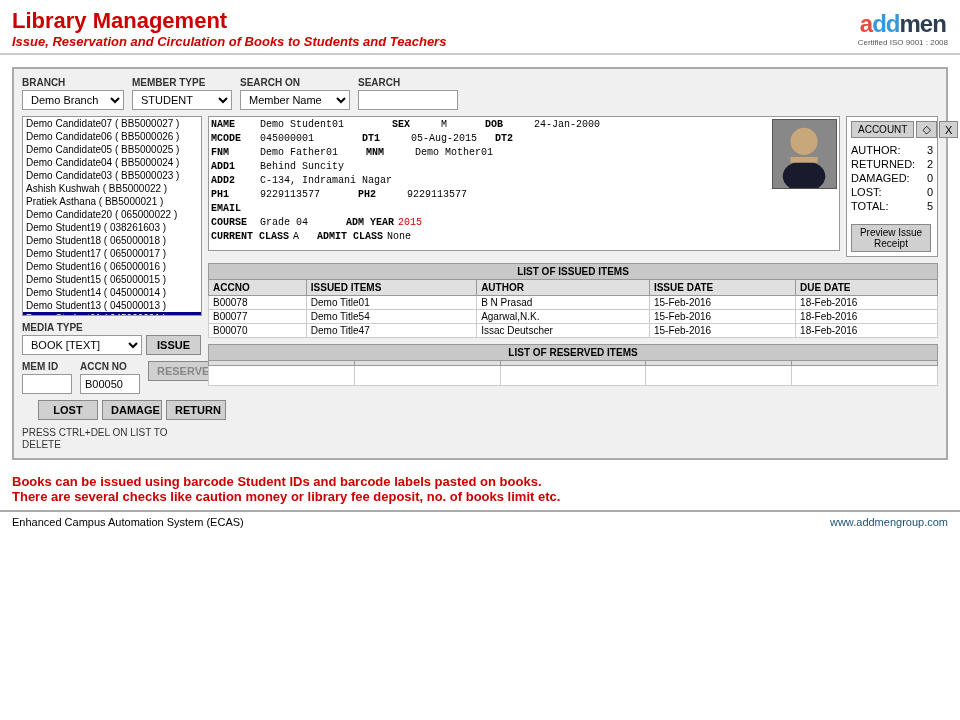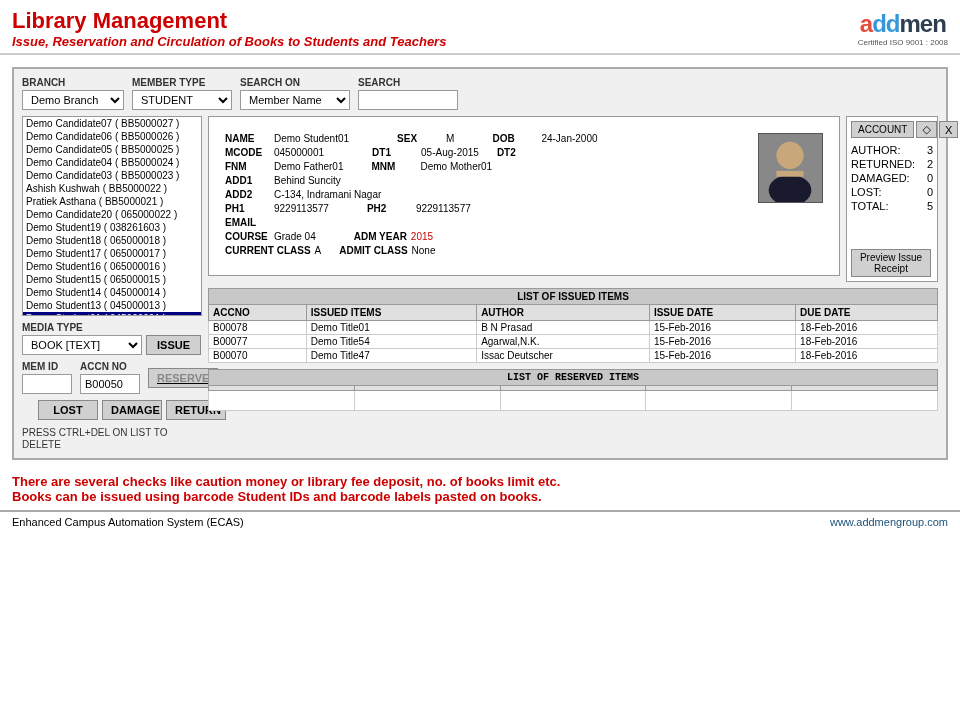--- a/index.html
+++ b/index.html
@@ -39,21 +39,21 @@
     
     .left-panel { width: 180px; flex-shrink: 0; }
     .member-list { border: 1px solid #999; background: white; height: 200px; overflow-y: auto; }
     .member-list-item { padding: 1px 3px; cursor: pointer; font-size: 10px; color: #000; white-space: nowrap; }
     .member-list-item.selected { background: #000080; color: white; }
 
     
     .right-panel { flex: 1; }
 
     
-    .student-info { border: 1px solid #999; background: white; padding: 16px; display: flex; gap: 8px; position: relative; margin-bottom: 6px; }
+    .student-info { border: 1px solid #999; background: white; padding: 2px; display: flex; gap: 8px; position: relative; margin-bottom: 6px; font-family: Liberation Mono, monospace; }
     .student-details { flex: 1; }
     .info-row { display: flex; gap: 4px; align-items: baseline; margin-bottom: 3px; }
     .info-label { font-weight: bold; font-size: 10px; min-width: 45px; }
     .info-value { font-size: 10px; color: #000; }
     .info-spacer { min-width: 30px; }
     .student-photo { width: 65px; height: 70px; background: #888; border: 1px solid #555; overflow: hidden; display: flex; align-items: center; justify-content: center; }
     .account-btn { background: #d0d0d0; border: 1px solid #888; padding: 2px 6px; font-size: 10px; cursor: pointer; }
     .account-stats-row { display: flex; justify-content: space-between; gap: 8px; }
     .preview-btn { background: #d0d0d0; border: 1px solid #888; padding: 2px 4px; font-size: 10px; cursor: pointer; text-align: center; margin-top: 4px; width: 65px; }
 
@@ -164,21 +164,21 @@
           </div>
           <div style="margin-top:6px;display:flex;gap:8px;">
             <div class="control-group">
               <span class="control-label">MEM ID</span>
               <input type="text" class="mem-id-input" style="">
             </div>
             <div class="control-group">
               <span class="control-label">ACCN NO</span>
               <input type="text" class="accn-input" id="accn-input" value="B00050" style="">
             </div>
-            <div style="display:flex;align-items:center;text-decoration:underline;">
+            <div style="display:flex;align-items:flex-start;">
               <button class="btn" style="color:#888;">RESERVE</button>
             </div>
           </div>
           <div style="margin-top:6px;display:flex;gap:4px;padding-left:16px;">
             <button class="btn">LOST</button>
             <button class="btn">DAMAGE</button>
             <button class="btn">RETURN</button>
           </div>
           <div style="margin-top:6px;">
             <span class="hint-text">PRESS CTRL+DEL ON LIST TO DELETE</span>
@@ -326,21 +326,21 @@
                   <td>B00070</td>
                   <td>Demo Title47</td>
                   <td>Issac Deutscher</td>
                   <td>15-Feb-2016</td>
                   <td>18-Feb-2016</td>
                 </tr>
               </tbody>
           </table>
         </div>
 
-        <div class="table-section" style="margin-top:6px;font-family:Liberation Mono, monospace;">
+        <div class="table-section" style="margin-top:6px;">
           <div class="table-title">LIST OF RESERVED ITEMS</div>
           <table>
             <thead>
               <tr>
                 <th style="width:20%;"></th>
                 <th style="width:20%;"></th>
                 <th style="width:20%;"></th>
                 <th style="width:20%;"></th>
                 <th style="width:20%;"></th>
               </tr>
@@ -357,20 +357,20 @@
           </table>
         </div>
 
       </div>
     </div>
 
   </div>
 </div>
 
 <div class="red-note">
+  <p>Books can be issued using barcode Student IDs and barcode labels pasted on books.</p>
   <p>There are several checks like caution money  or library fee deposit, no. of books limit etc.</p>
-  <p>Books can be issued using barcode Student IDs and barcode labels pasted on books.</p>
 </div>
 
 <div class="footer">
   <span>Enhanced Campus Automation System (ECAS)</span>
   <span style="color:#1a5276;">www.addmengroup.com</span>
 </div>
 
 </body></html>

